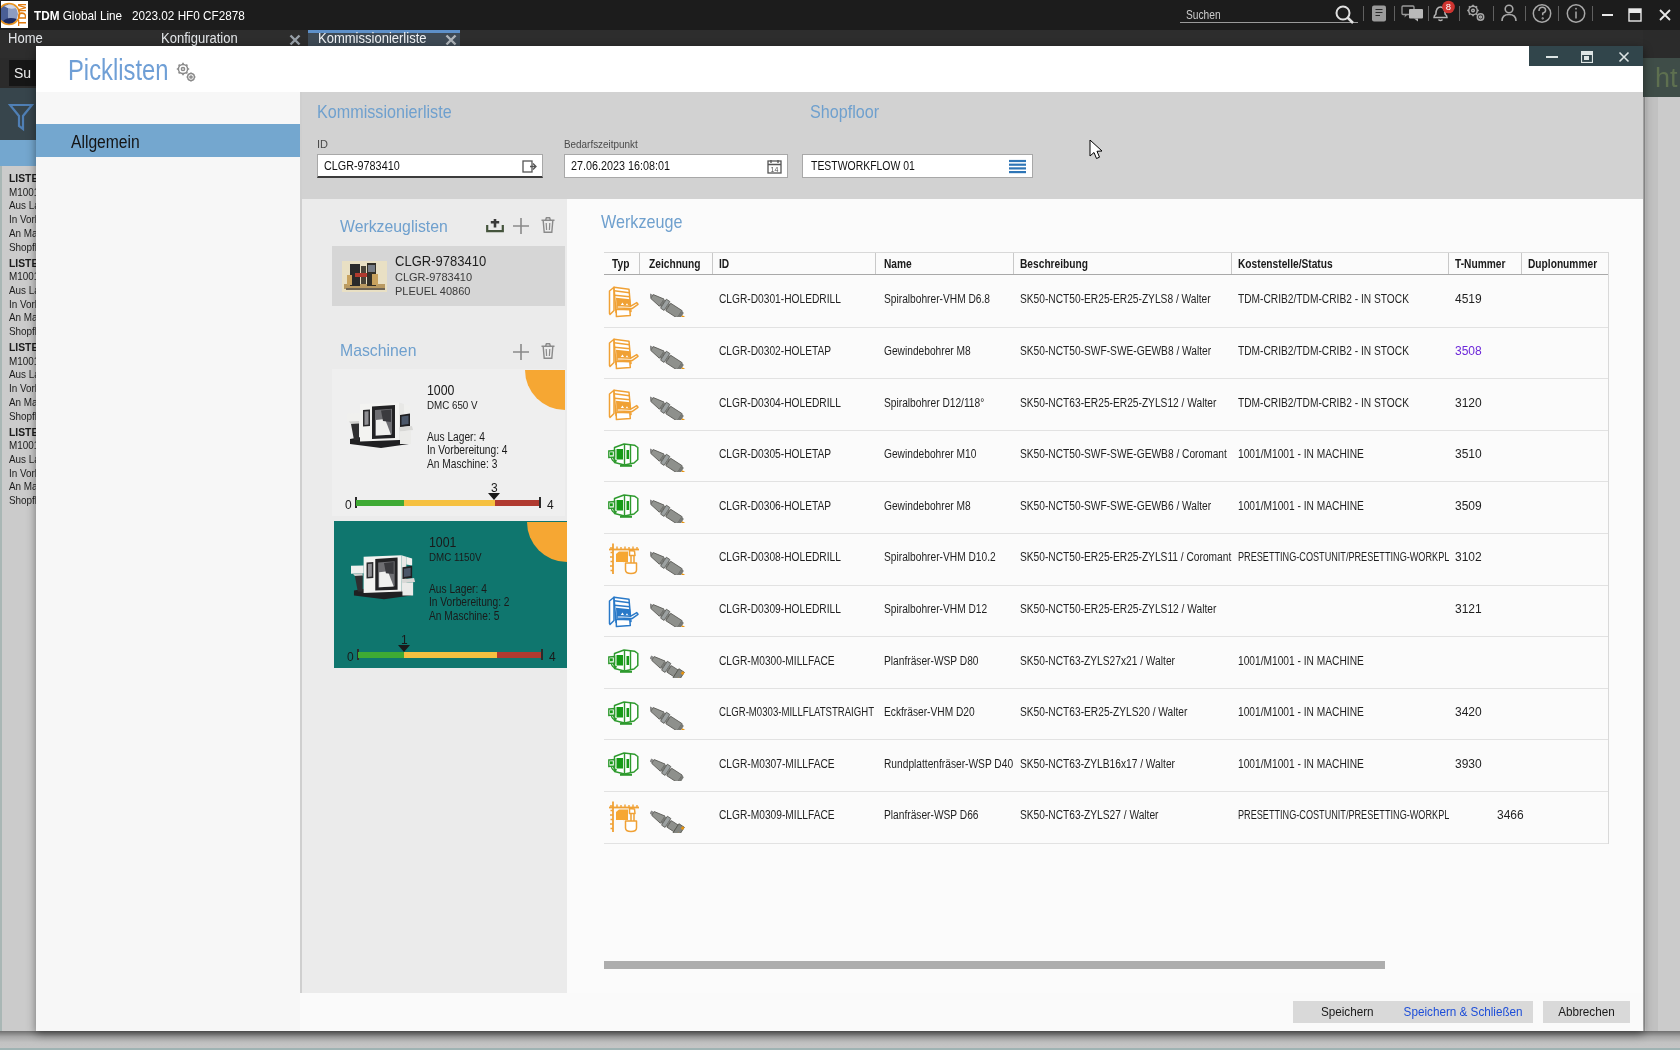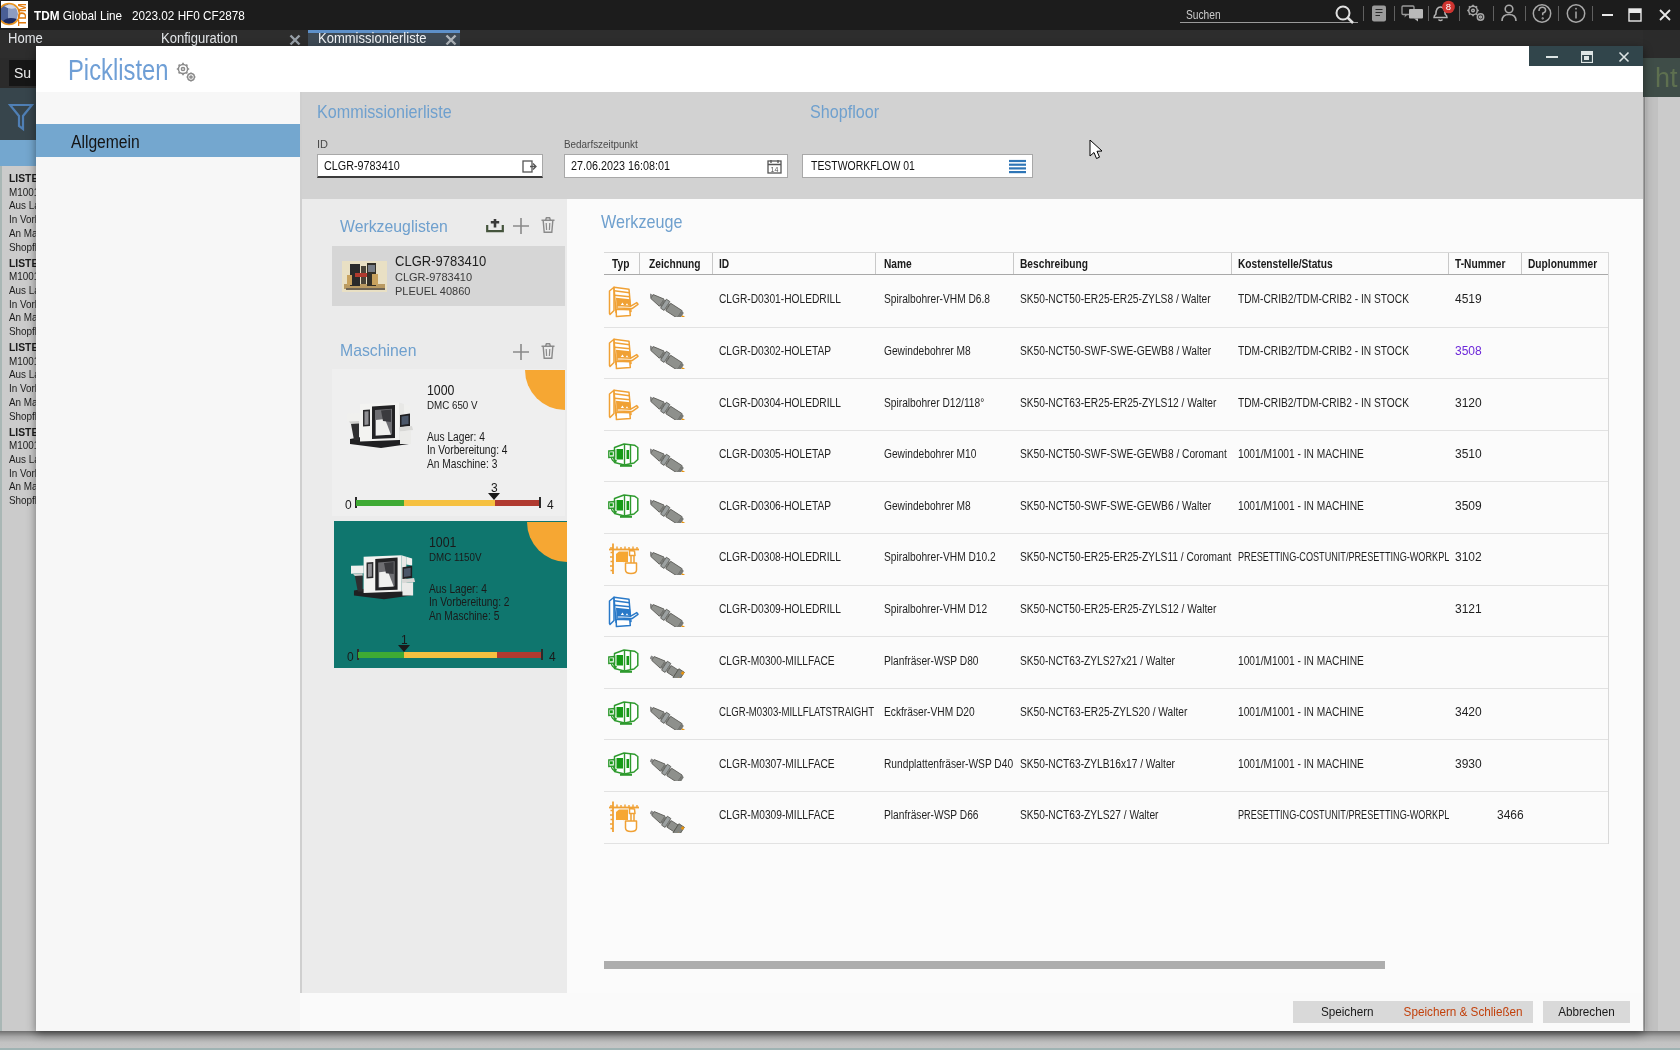--- a/index.html
+++ b/index.html
@@ -526,19 +526,19 @@
     </svg>
   <div class="abs sx85" style="left:683px;top:762.3px;width:200px;font-size:12px;color:#1f1f1f;white-space:nowrap;overflow:hidden;">CLGR-M0309-MILLFACE</div>
   <div class="abs sx85" style="left:848px;top:762.3px;width:160px;font-size:12px;color:#1f1f1f;white-space:nowrap;overflow:hidden;">Planfräser-WSP D66</div>
   <div class="abs sx85" style="left:984px;top:762.3px;width:260px;font-size:12px;color:#1f1f1f;white-space:nowrap;overflow:hidden;">SK50-NCT63-ZYLS27 / Walter</div>
   <div class="abs" style="left:1202px;top:762.3px;width:278px;font-size:12px;color:#1f1f1f;white-space:nowrap;overflow:hidden;transform:scaleX(0.76);transform-origin:0 50%;">PRESETTING-COSTUNIT/PRESETTING-WORKPL</div>
   <div class="abs" style="left:1419px;top:762.3px;width:60px;font-size:12px;color:#1f1f1f;white-space:nowrap;overflow:hidden;margin-left:42px;">3466</div>
   <div class="abs" style="left:568px;top:915px;width:781px;height:8px;background:#adadad;"></div>
 
   <div class="abs" style="left:264px;top:947px;width:1343px;height:38px;background:#fafafa;"></div>
   <div class="abs" style="left:1257px;top:955px;width:108px;height:22px;background:#d9d9d9;font-size:13px;color:#1a1a1a;text-align:center;line-height:22px;"><span style="display:inline-block;transform:scaleX(0.9);">Speichern</span></div>
-  <div class="abs" style="left:1358px;top:955px;width:139px;height:22px;background:#d9d9d9;font-size:13px;color:#c2410c;text-align:center;line-height:22px;"><span style="display:inline-block;transform:scaleX(0.9);">Speichern &amp; Schließen</span></div>
+  <div class="abs" style="left:1358px;top:955px;width:139px;height:22px;background:#d9d9d9;font-size:13px;color:#1d4ed8;text-align:center;line-height:22px;"><span style="display:inline-block;transform:scaleX(0.9);">Speichern &amp; Schließen</span></div>
   <div class="abs" style="left:1507px;top:955px;width:87px;height:22px;background:#d9d9d9;font-size:13px;color:#1a1a1a;text-align:center;line-height:22px;"><span style="display:inline-block;transform:scaleX(0.9);">Abbrechen</span></div>
 </div>
 
 <svg class="abs" style="left:1089px;top:140px;" width="16" height="22" viewBox="0 0 16 22">
   <path d="M1 0 L1 16 L5 12.5 L7.5 18.5 L10.5 17.2 L8 11.3 L13 11 Z" fill="#fff" stroke="#000" stroke-width="1"></path>
 </svg>
 
 </body></html>

